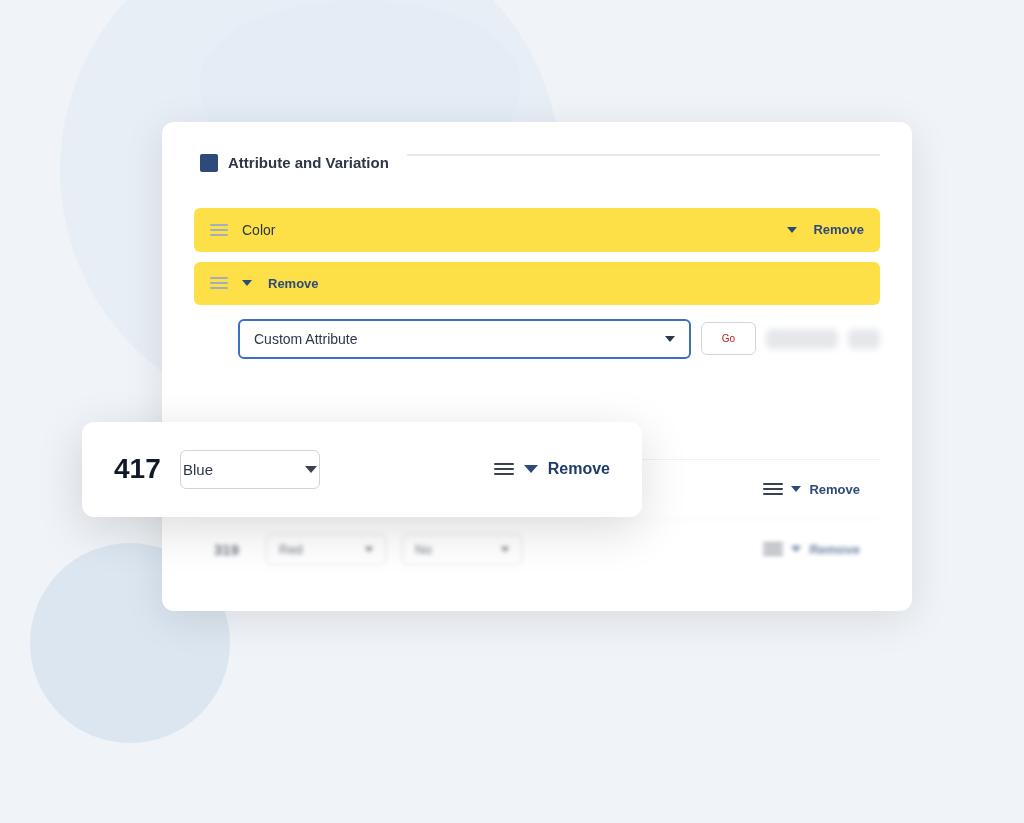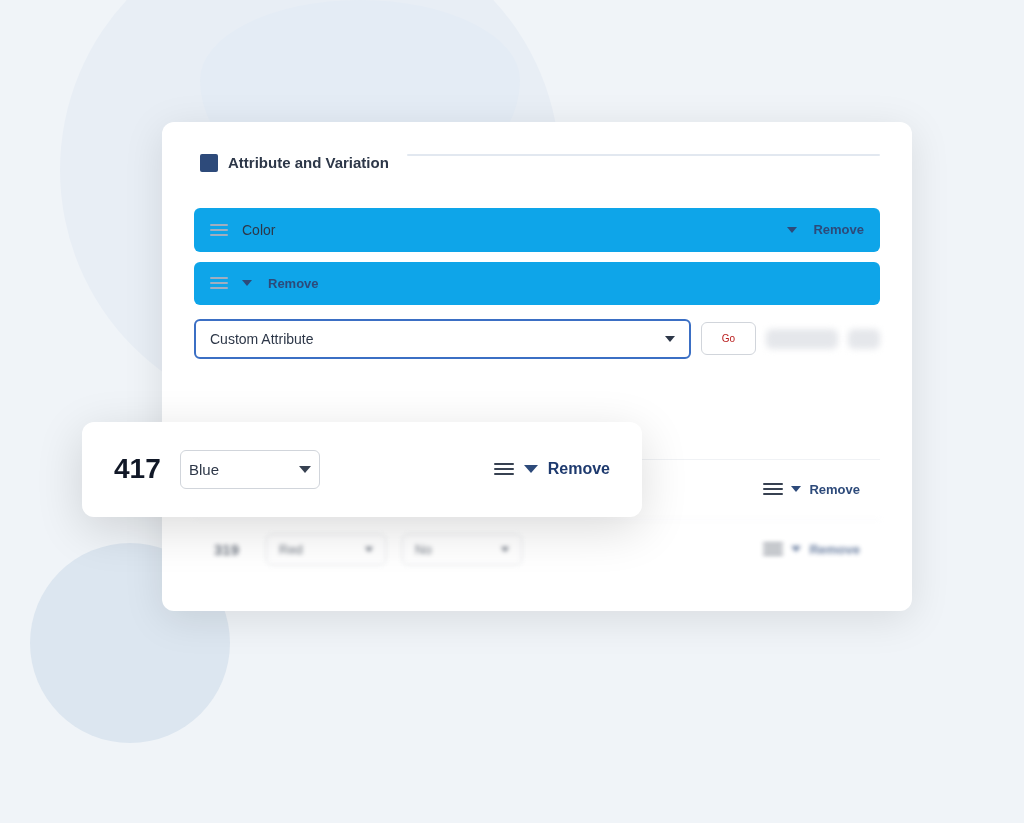--- a/index.html
+++ b/index.html
@@ -100,21 +100,21 @@
       height: 2px;
       background: #e2e8f0;
       border-radius: 1px;
       margin-left: 8px;
     }
 
     
     .attribute-row {
       display: flex;
       align-items: center;
-      background: #0ea5e9;
+      background: #fde047;
       border-radius: 6px;
       padding: 14px 16px;
       margin-bottom: 10px;
     }
 
     .drag-icon {
       display: flex;
       flex-direction: column;
       gap: 3px;
       margin-right: 14px;
@@ -167,20 +167,21 @@
     .custom-select {
       flex: 1;
       display: flex;
       align-items: center;
       justify-content: space-between;
       border: 2px solid #3b6fc4;
       border-radius: 6px;
       padding: 10px 14px;
       background: #fff;
       cursor: pointer;
+      margin-left: 44px;
     }
 
     .custom-select-text {
       font-size: 14px;
       color: #2d3748;
     }
 
     .custom-select-arrow {
       width: 0;
       height: 0;
@@ -240,21 +241,21 @@
       color: #111827;
       min-width: 50px;
     }
 
     .var-select {
       display: flex;
       align-items: center;
       justify-content: space-between;
       border: 1.5px solid #d1d5db;
       border-radius: 6px;
-      padding: 10px 8px;
+      padding: 10px 2px;
       background: #fff;
       cursor: pointer;
       min-width: 140px;
     }
 
     .var-select-text {
       font-size: 15px;
       color: #2d3748;
       font-weight: 500;
       margin-right: 12px;

